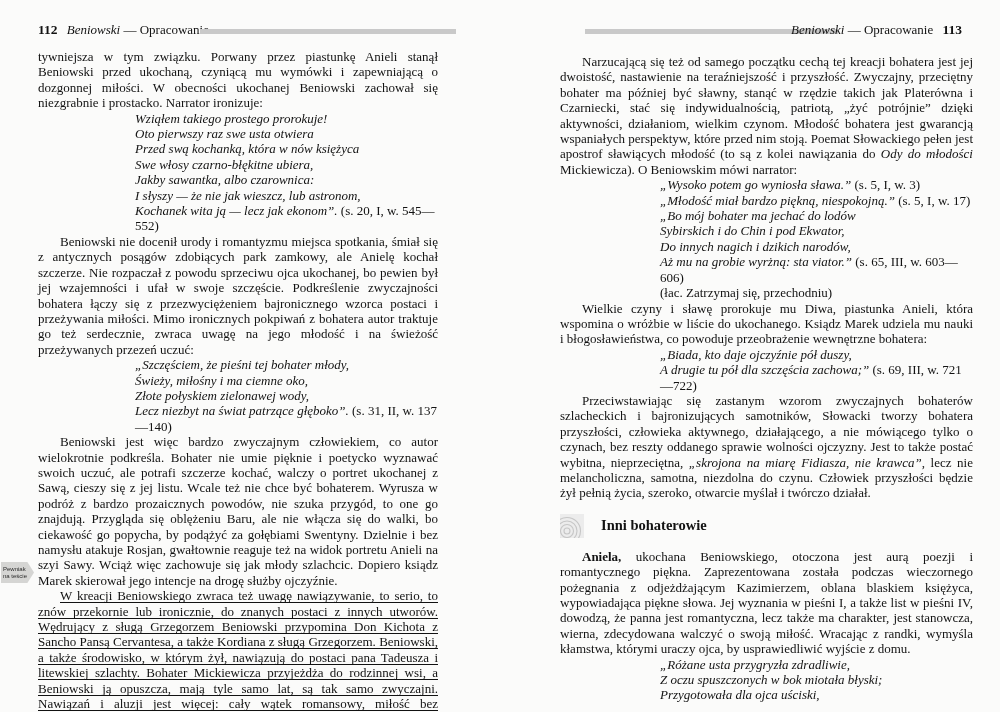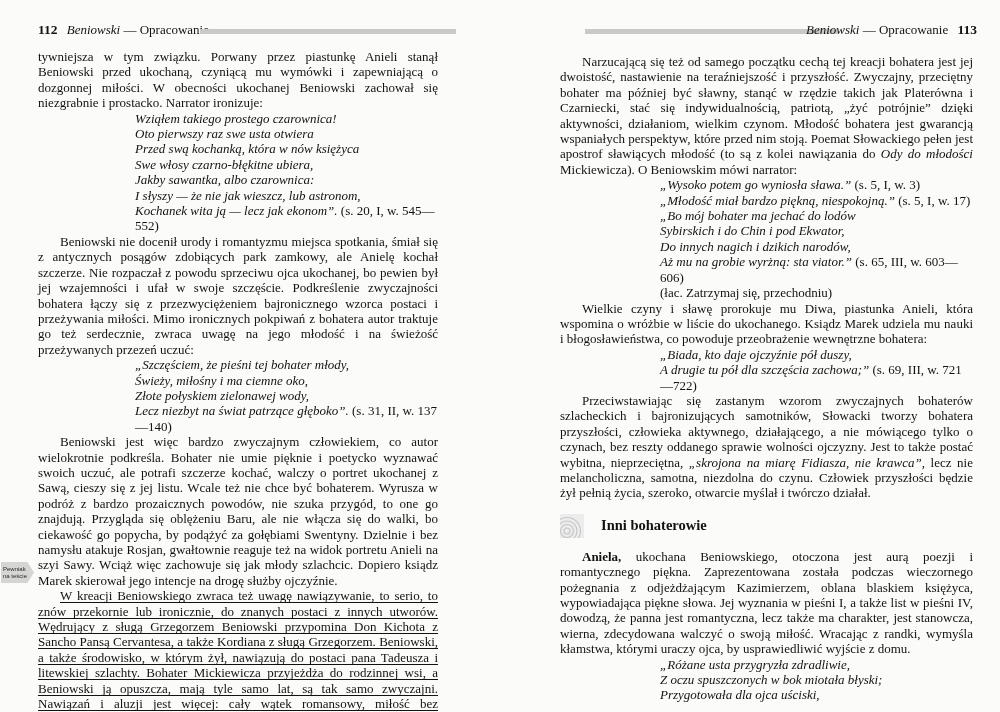--- a/index.html
+++ b/index.html
@@ -9,21 +9,21 @@
     font-family:"Liberation Serif", serif;
     color:#121212;
     position:relative;
     overflow:hidden;
   }
   .spread{position:absolute;inset:0;}
 
   
   .hdr{position:absolute;top:22px;font-size:13px;white-space:nowrap;}
   .hdr-left{left:38px;}
-  .hdr-right{right:23px;text-align:center;}
+  .hdr-right{right:38px;text-align:center;}
   .pnum{font-weight:bold;font-size:13.5px;}
   .ptitle{font-style:italic;margin:0 6px;}
   .ptitle .rest{font-style:normal;}
   .bar{position:absolute;top:29px;height:5px;background:#c9c9c9;}
   .bar-left{left:200px;width:256px;}
   .bar-right{left:585px;width:253px;}
 
   
   .col{position:absolute;font-size:13px;line-height:15.4px;text-align:justify;}
   .col-left{left:38px;top:49px;width:400px;}
@@ -66,21 +66,21 @@
   <div class="bar bar-left"></div>
   <div class="bar bar-right"></div>
   <div class="hdr hdr-right">
     <span class="ptitle"><em>Beniowski</em><span class="rest"> — Opracowanie</span></span>
     <span class="pnum">113</span>
   </div>
 
   <div class="col col-left">
     <p class="noindent">tywniejsza w tym związku. Porwany przez piastunkę Anieli stanął Beniowski przed ukochaną, czyniącą mu wymówki i zapewniającą o dozgonnej miłości. W obecności ukochanej Beniowski zachował się niezgrabnie i prostacko. Narrator ironizuje:</p>
     <div class="verse">
-      <div class="vl"><em>Wziąłem takiego prostego czarownica!</em></div>
+      <div class="vl"><em>Wziąłem takiego prostego prorokuje!</em></div>
       <div class="vl"><em>Oto pierwszy raz swe usta otwiera</em></div>
       <div class="vl"><em>Przed swą kochanką, która w nów księżyca</em></div>
       <div class="vl"><em>Swe włosy czarno-błękitne ubiera,</em></div>
       <div class="vl"><em>Jakby sawantka, albo czarownica:</em></div>
       <div class="vl"><em>I słyszy — że nie jak wieszcz, lub astronom,</em></div>
       <div class="vl"><em>Kochanek wita ją — lecz jak ekonom”.</em> <span class="cite">(s. 20, I, w. 545—552)</span></div>
     </div>
     <p>Beniowski nie docenił urody i romantyzmu miejsca spotkania, śmiał się z antycznych posągów zdobiących park zamkowy, ale Anielę kochał szczerze. Nie rozpaczał z powodu sprzeciwu ojca ukochanej, bo pewien był jej wzajemności i ufał w swoje szczęście. Podkreślenie zwyczajności bohatera łączy się z przezwyciężeniem bajronicznego wzorca postaci i przeżywania miłości. Mimo ironicznych pokpiwań z bohatera autor traktuje go też serdecznie, zwraca uwagę na jego młodość i na świeżość przeżywanych przezeń uczuć:</p>
     <div class="verse">
       <div class="vl"><em>„Szczęściem, że pieśni tej bohater młody,</em></div>

